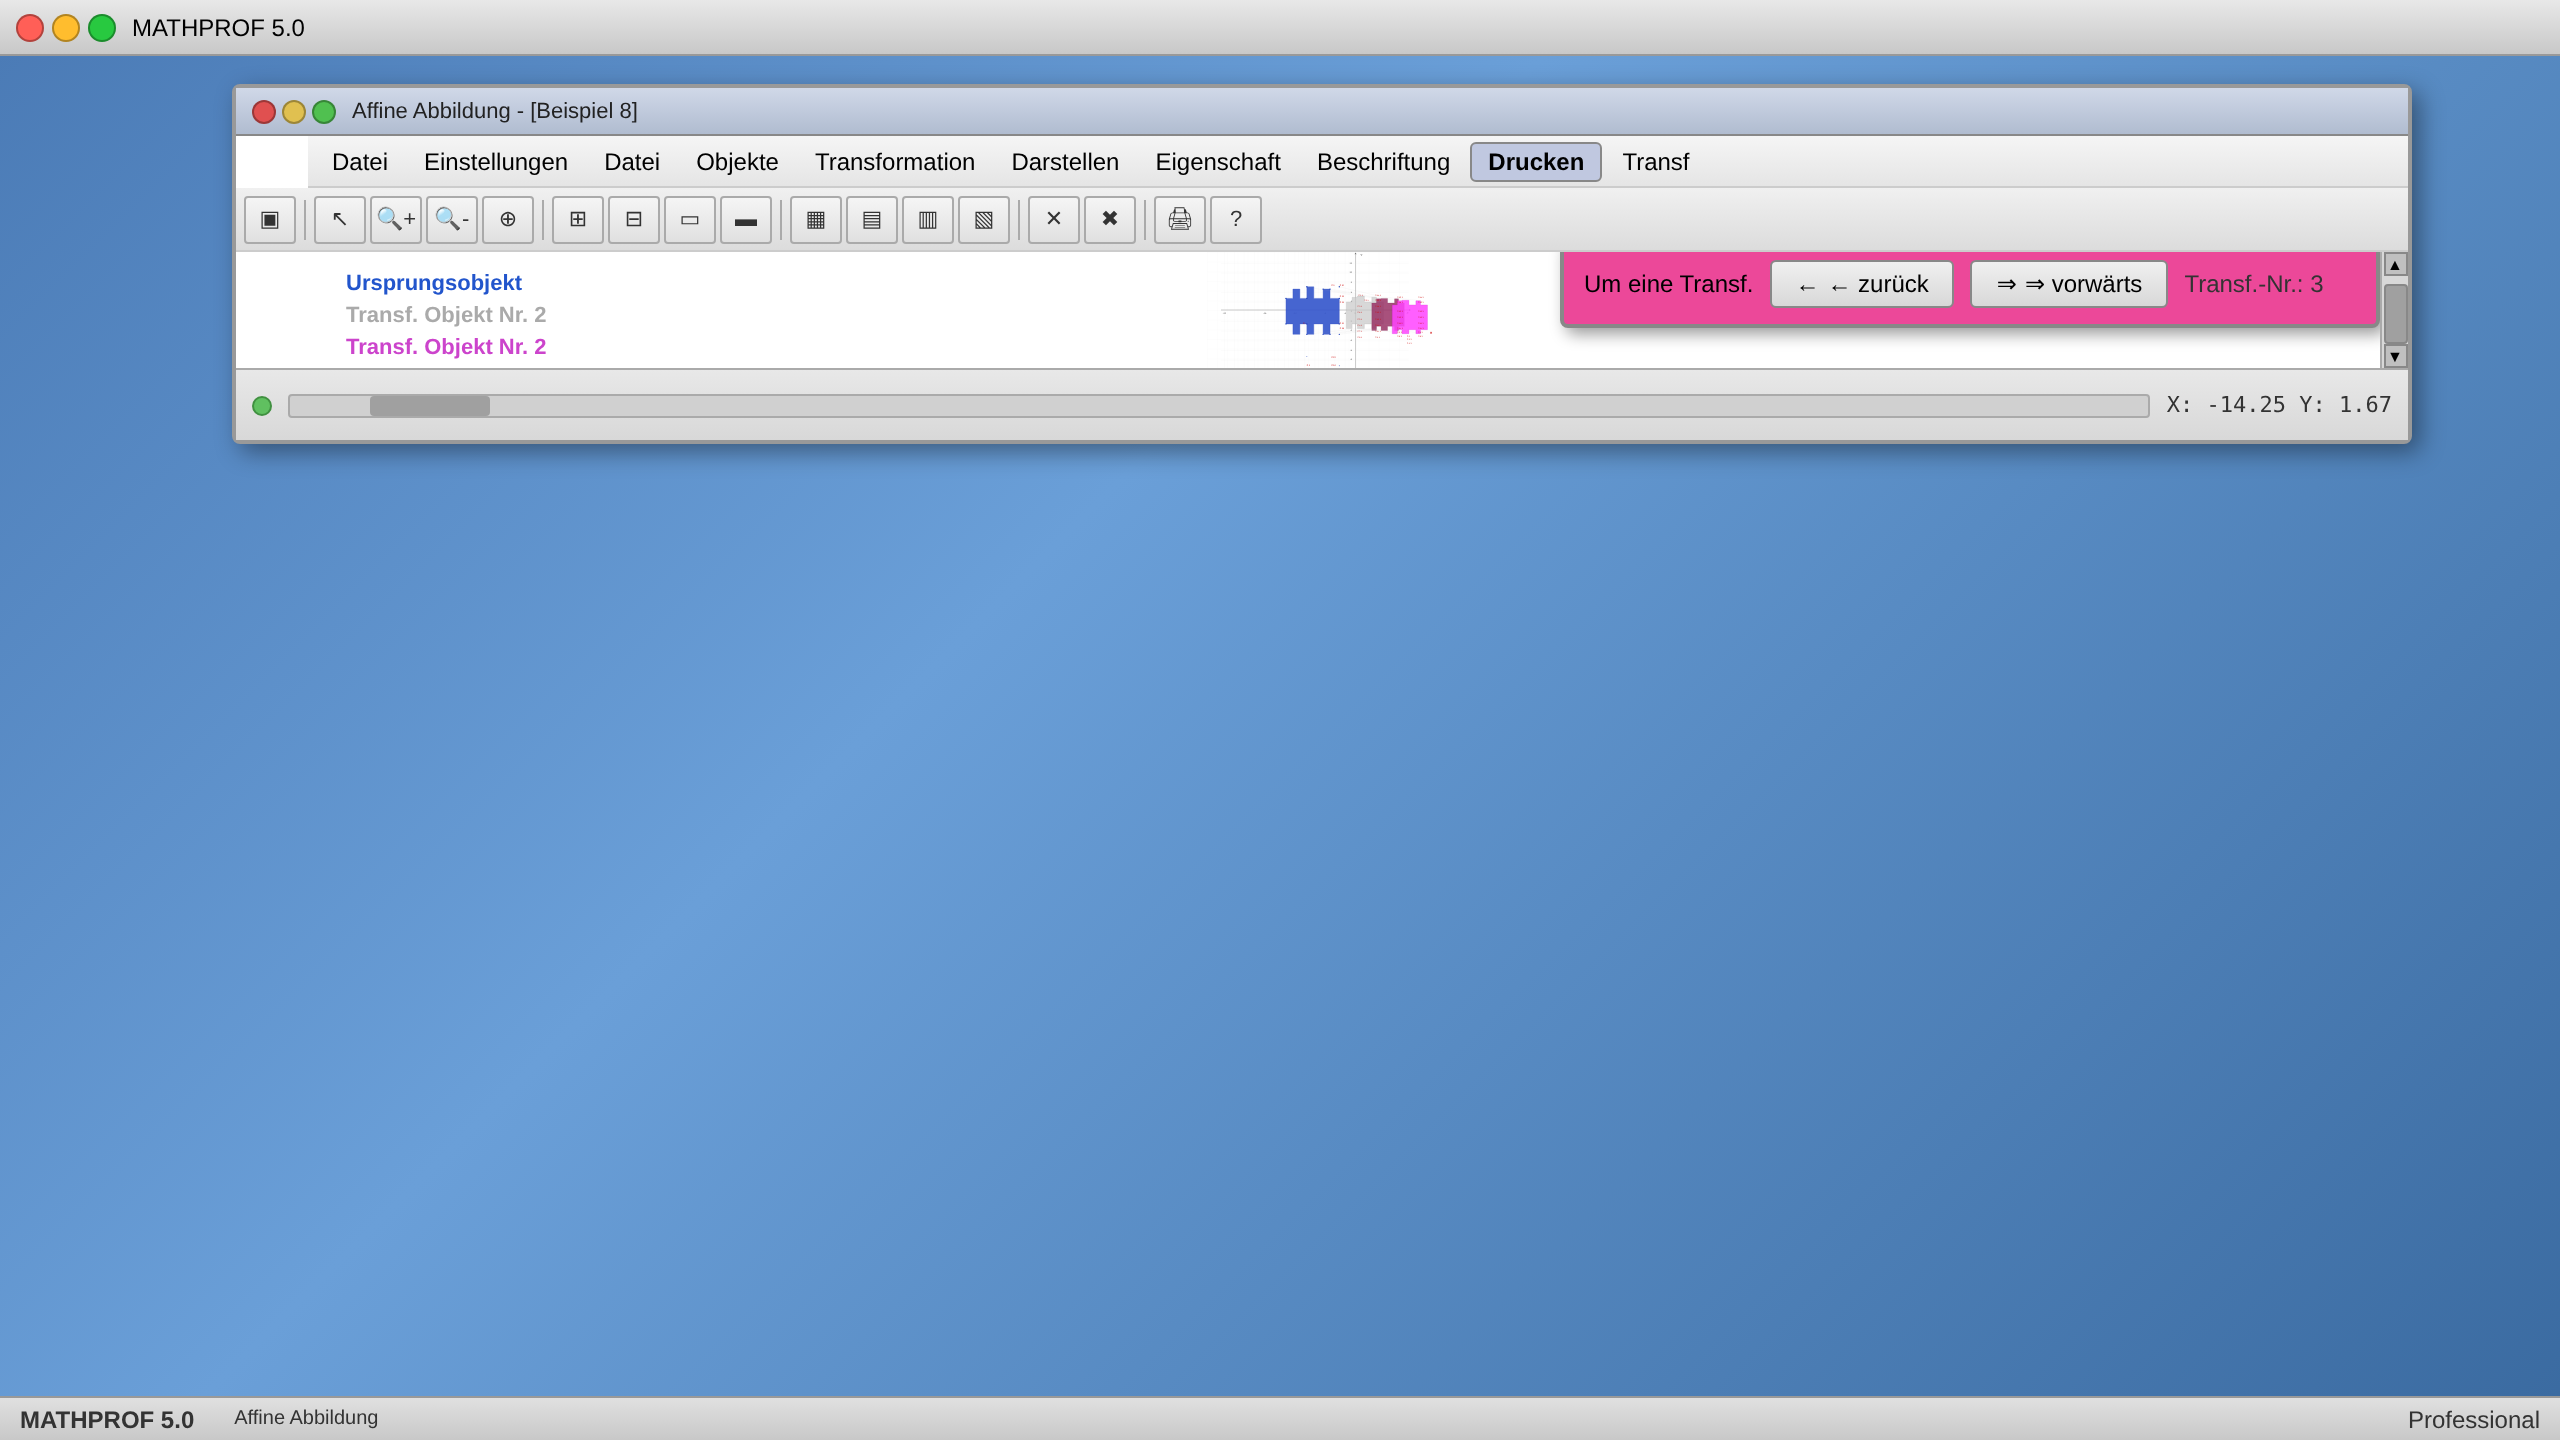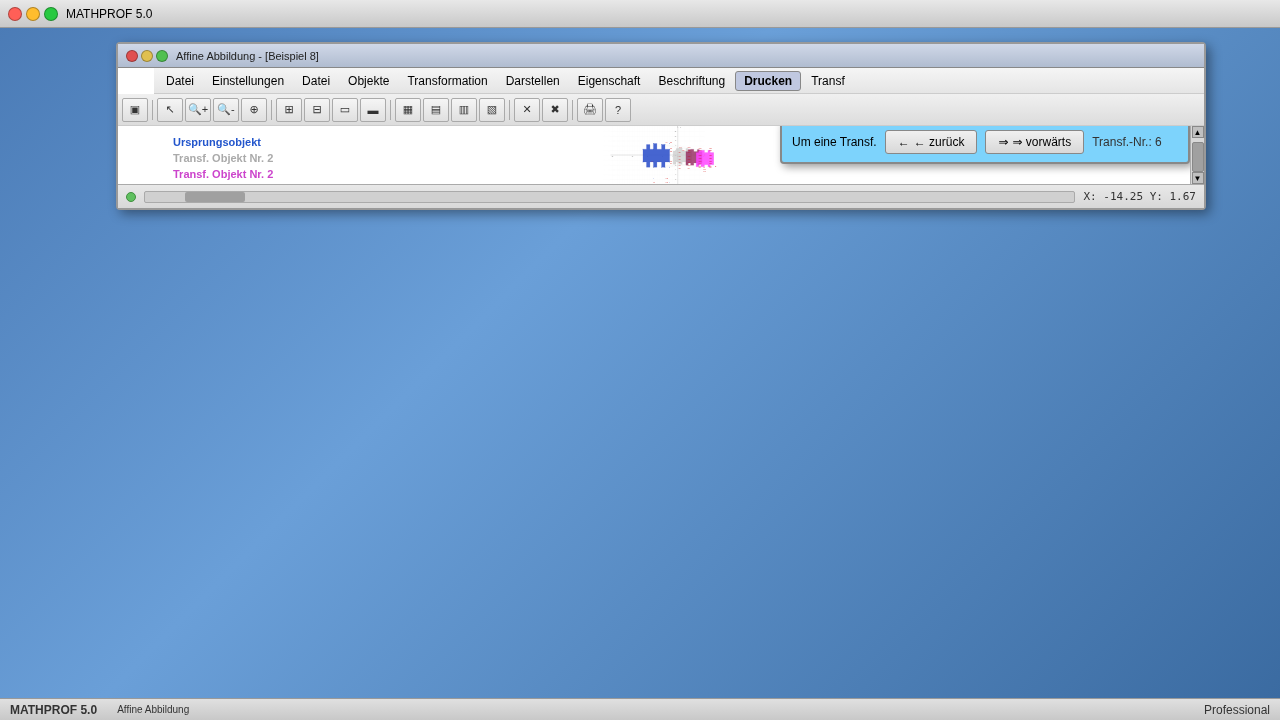--- a/index.html
+++ b/index.html
@@ -166,21 +166,21 @@
       border: 1px solid #888;
       display: flex;
       align-items: center;
       justify-content: center;
       font-size: 8px;
       cursor: pointer;
     }
 
     
     #status-bar {
-      height: 24px;
+      height: 36px;
       background: linear-gradient(to bottom, #e8e8e8, #d8d8d8);
       border-top: 1px solid #aaa;
       display: flex;
       align-items: center;
       padding: 0 8px;
       gap: 8px;
     }
     .status-indicator {
       width: 10px; height: 10px;
       border-radius: 50%;
@@ -227,21 +227,21 @@
       margin-bottom: 4px;
       font-weight: bold;
     }
 
     
     #dialog-box {
       position: absolute;
       bottom: 20px;
       right: 0;
       width: 410px;
-      background: #7dd3fc;
+      background: #ec4899;
       border: 2px solid #888;
       border-radius: 4px;
       box-shadow: 3px 3px 8px rgba(0,0,0,0.4);
     }
     #dialog-bottom {
       display: flex;
       align-items: center;
       gap: 8px;
       padding: 8px 10px;
       border-top: 1px solid #ccc;
@@ -530,21 +530,21 @@
         <div id="dialog-bottom">
           <span>Um eine Transf.</span>
           <button class="btn-nav">
             <span>←</span>
             <span>← zurück</span>
           </button>
           <button class="btn-nav">
             <span>⇒</span>
             <span>⇒ vorwärts</span>
           </button>
-          <span class="trans-nr">Transf.-Nr.:  6</span>
+          <span class="trans-nr">Transf.-Nr.:  3</span>
         </div>
       </div>
 
     </div>
 
     <div class="v-scrollbar">
       <div class="scroll-arrow">▲</div>
       <div style="flex:1; position:relative;">
         <div class="v-scrollbar-thumb"></div>
       </div>

